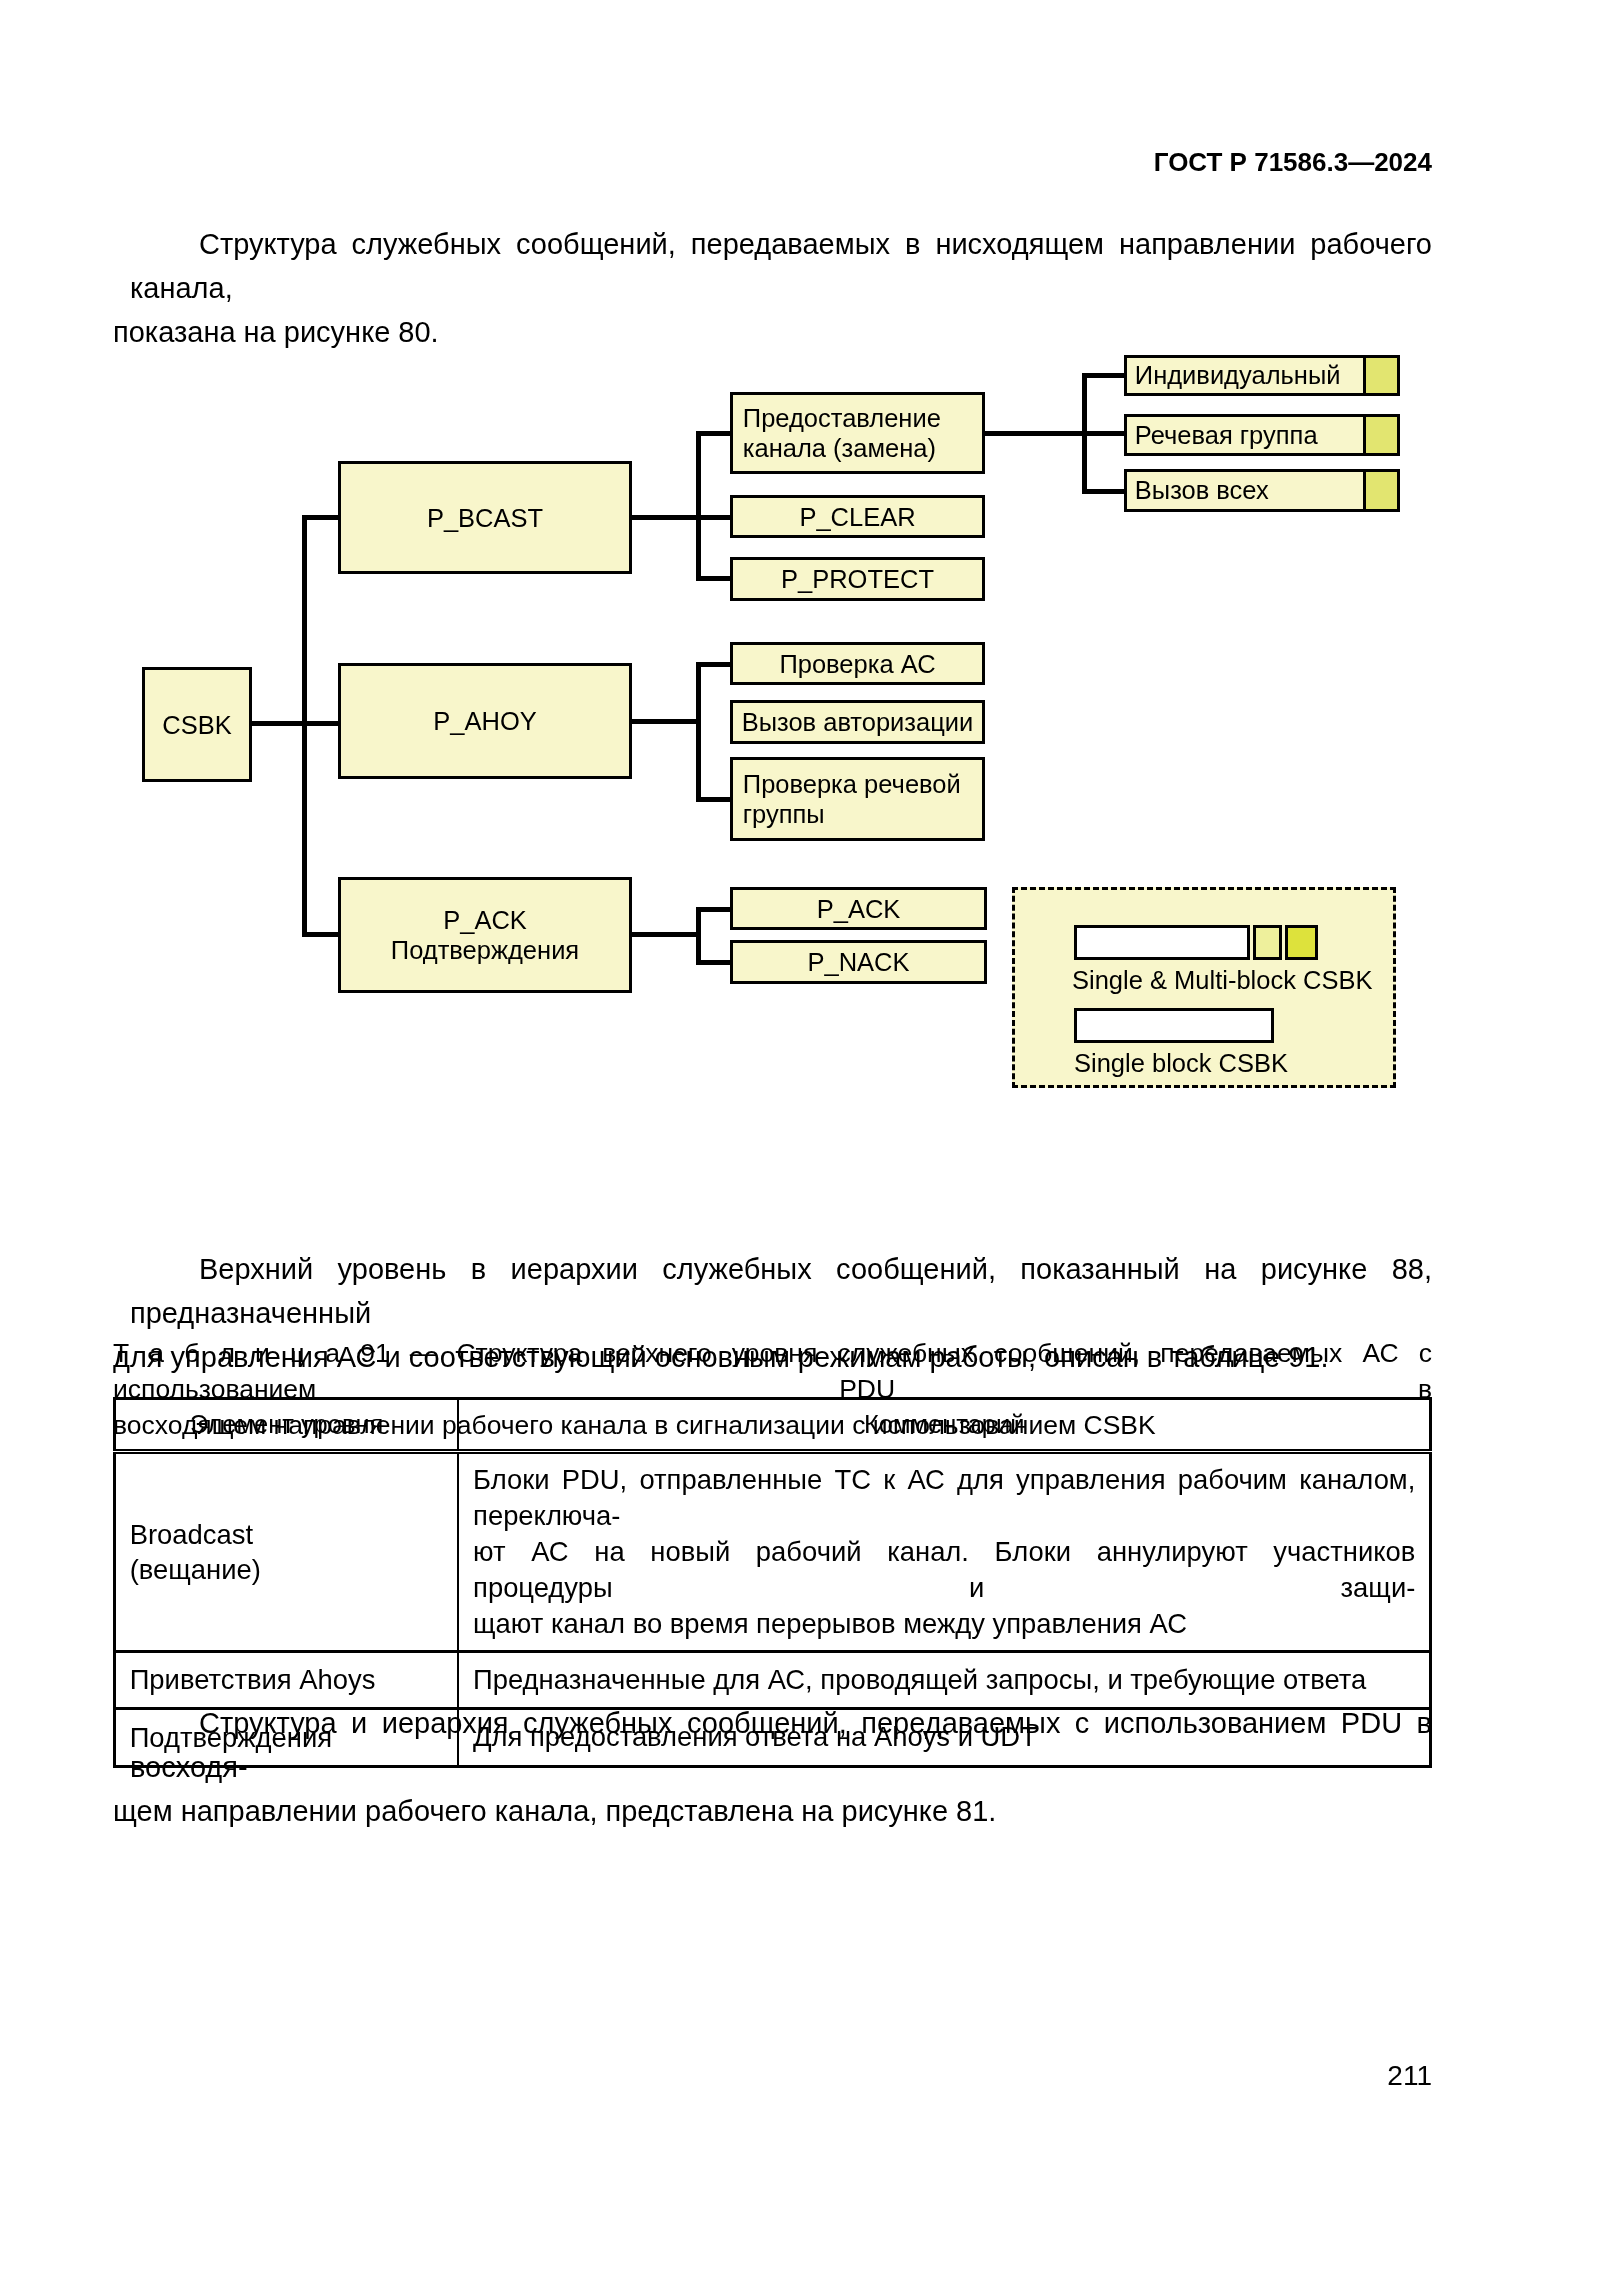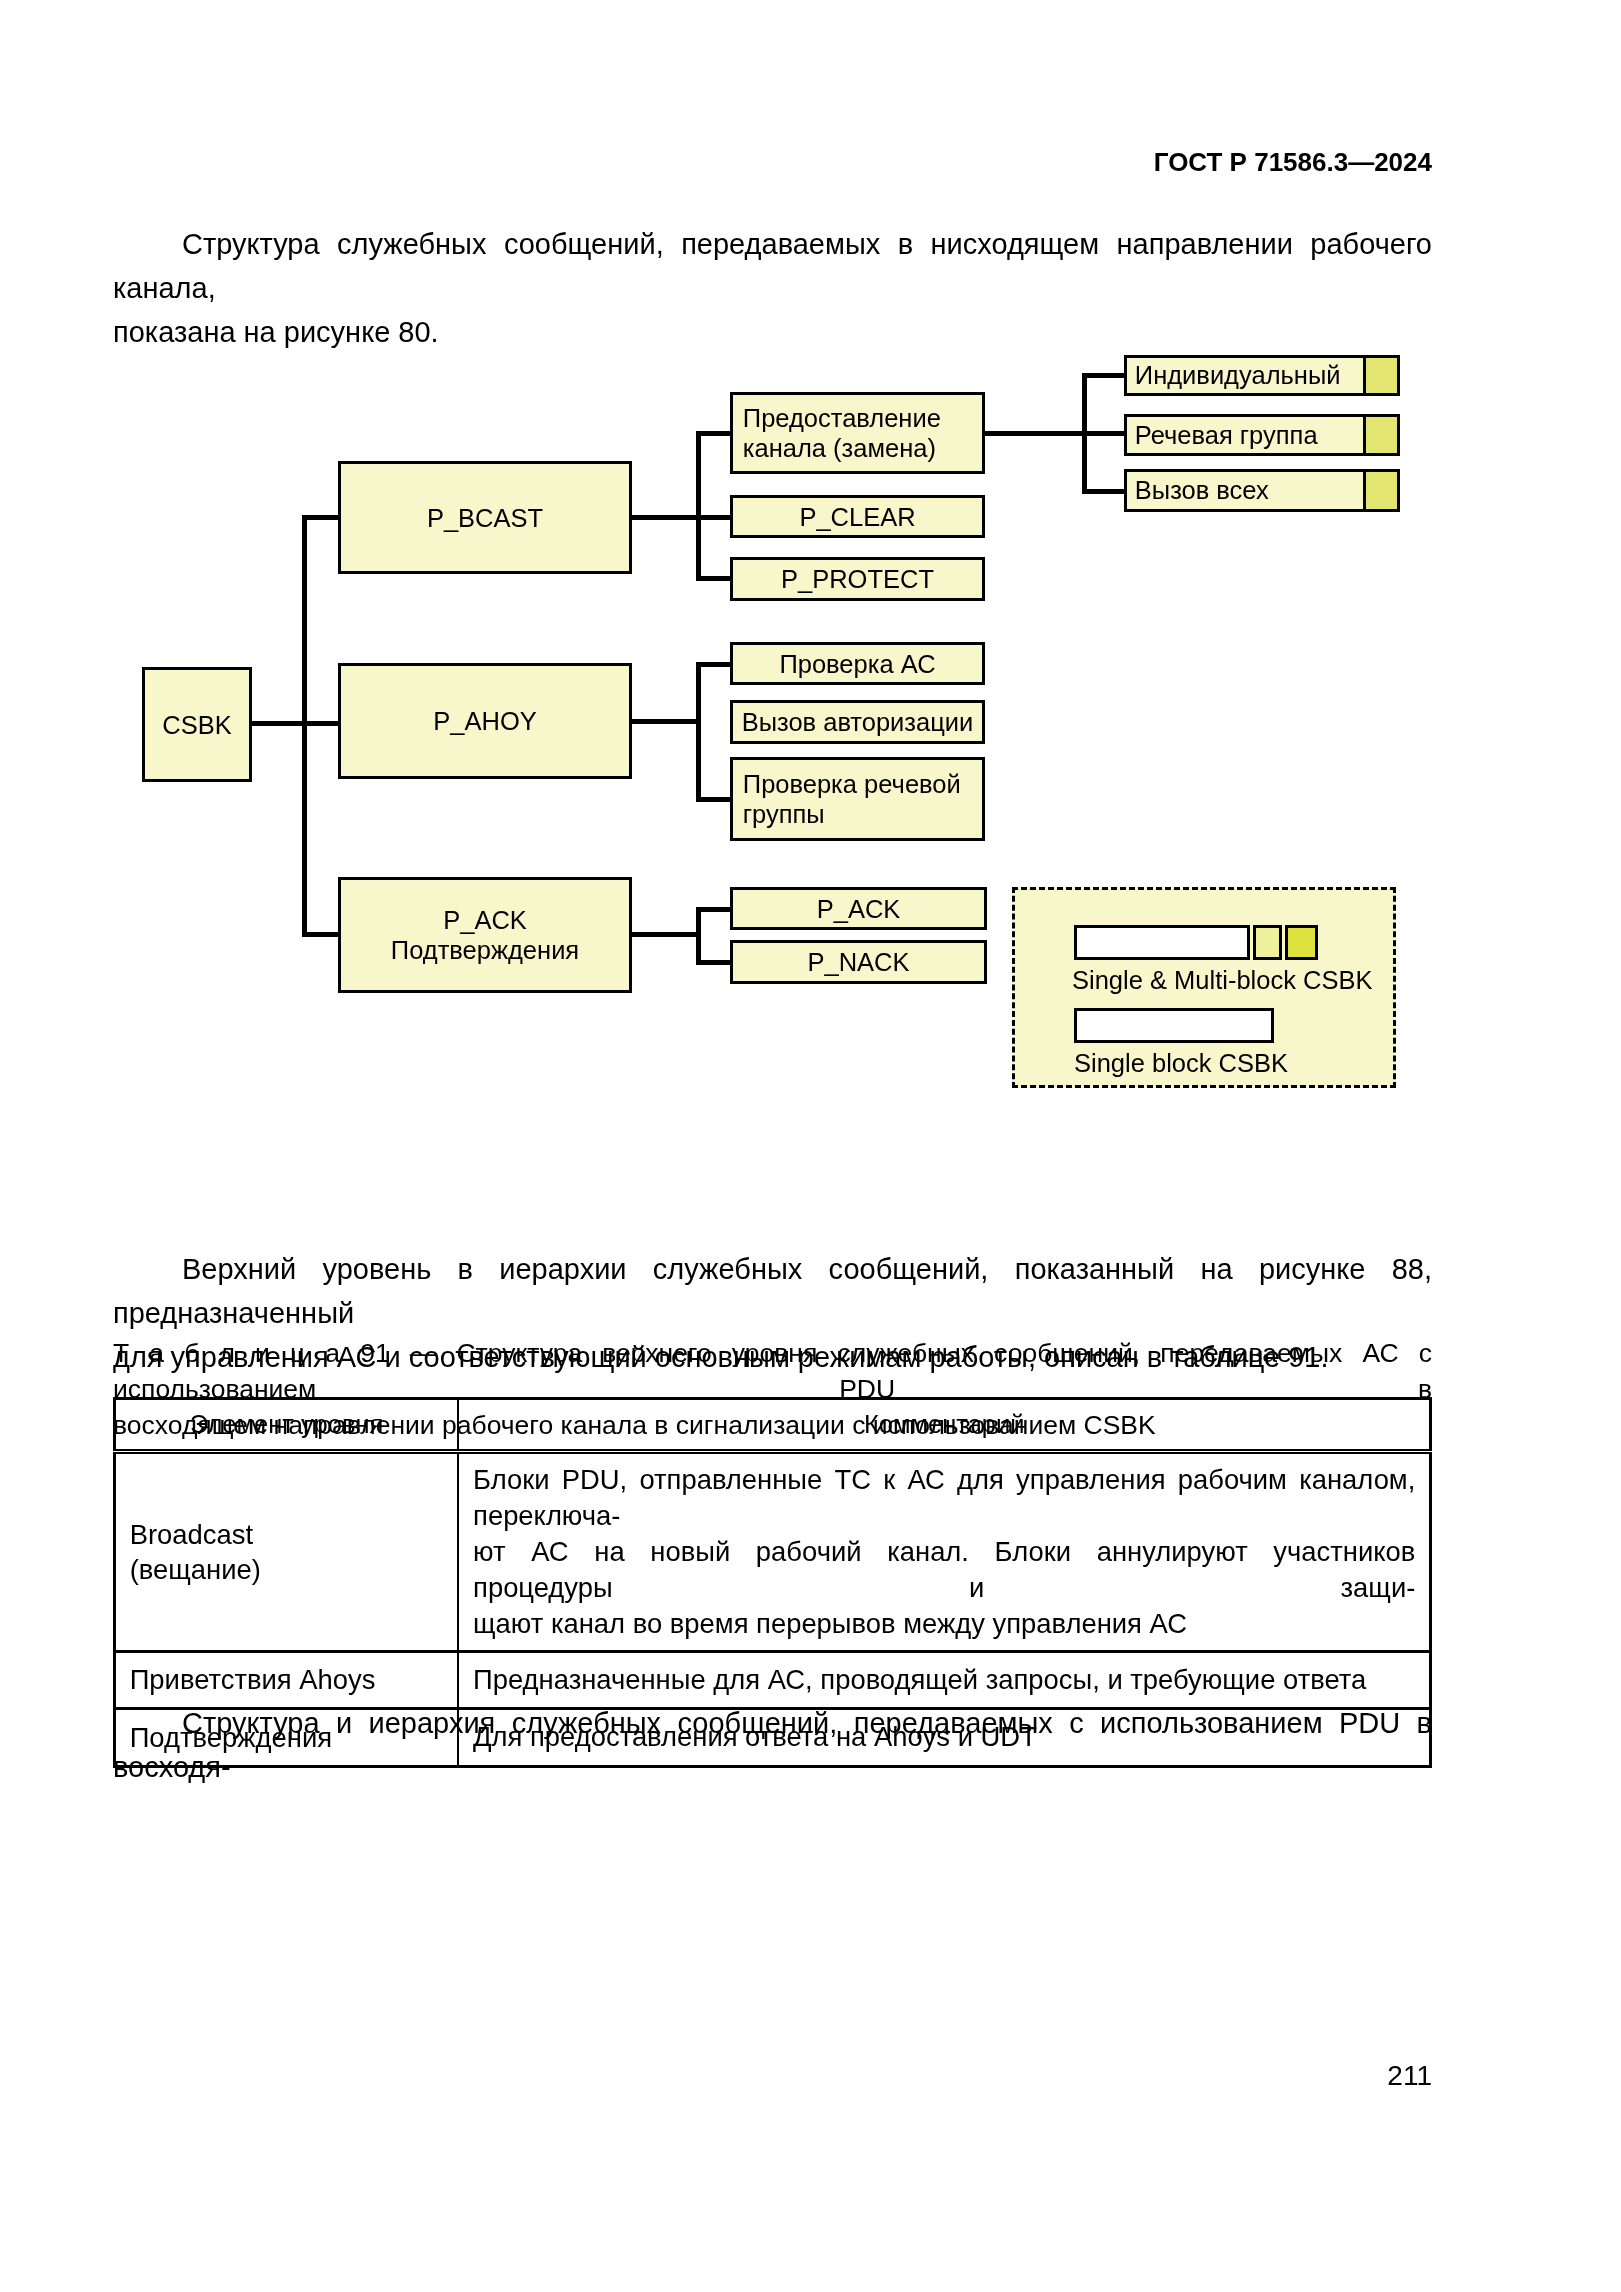--- a/index.html
+++ b/index.html
@@ -8,21 +8,21 @@
     background:#ffffff; font-family:"Liberation Sans", sans-serif; color:#000;
     overflow:hidden;
   }
   .abs { position:absolute; }
   .textcol { left:113px; width:1319px; }
 
   .gost-header { top:147px; text-align:right; font-weight:bold; font-size:26px; }
 
   .para { font-size:29px; line-height:44px; }
   .jline { text-align:justify; text-align-last:justify; }
-  .indent { text-indent:69px; }
+  .indent { text-indent:69px;margin-left:17px; }
 
   
   .dbox {
     position:absolute; box-sizing:border-box; background:#f8f6cb;
     border:3.9px solid #000; display:flex; align-items:center; justify-content:center;
     font-size:25.5px; line-height:30px; text-align:center;
   }
   .dbox.leftal { justify-content:flex-start; text-align:left; padding-left:9.8px; padding-right:5.9px; }
   .dbox.col { flex-direction:column; }
   .hline { position:absolute; background:#000; height:4.9px; }
@@ -188,18 +188,19 @@
     </tr>
     <tr>
       <td class="el" style="height:39px">Подтверждения</td>
       <td class="cm">Для предоставления ответа на Ahoys и UDT</td>
     </tr>
   </tbody>
     </table>
 
   <div class="abs textcol para" style="top:1701px">
     <div class="jline indent">Структура и иерархия служебных сообщений, передаваемых с использованием PDU в восходя-</div>
+    <div>щем направлении рабочего канала, представлена на рисунке 81.</div>
   </div>
 
   <div class="abs textcol pagenum">211</div>
 
 </div>
 
 
 </body></html>

